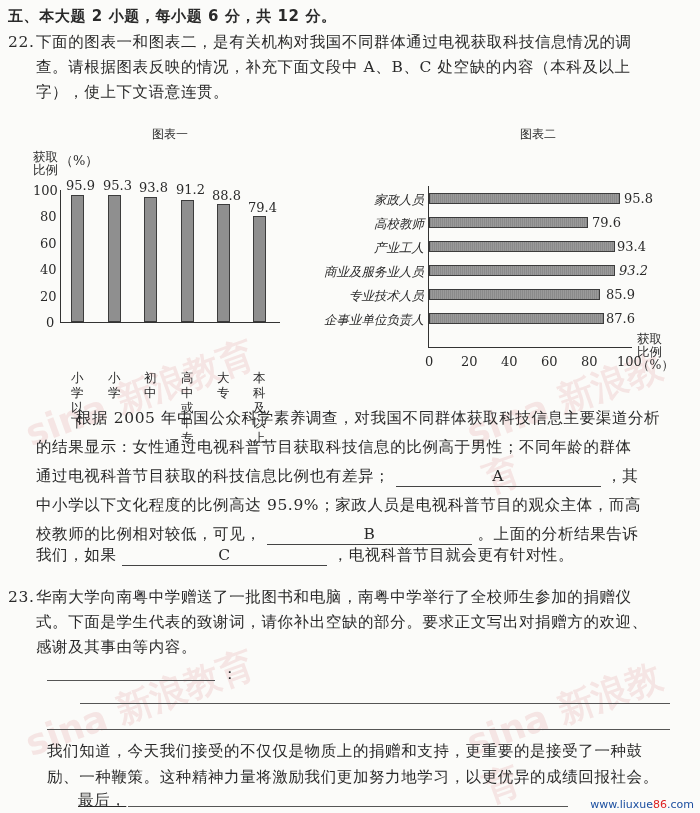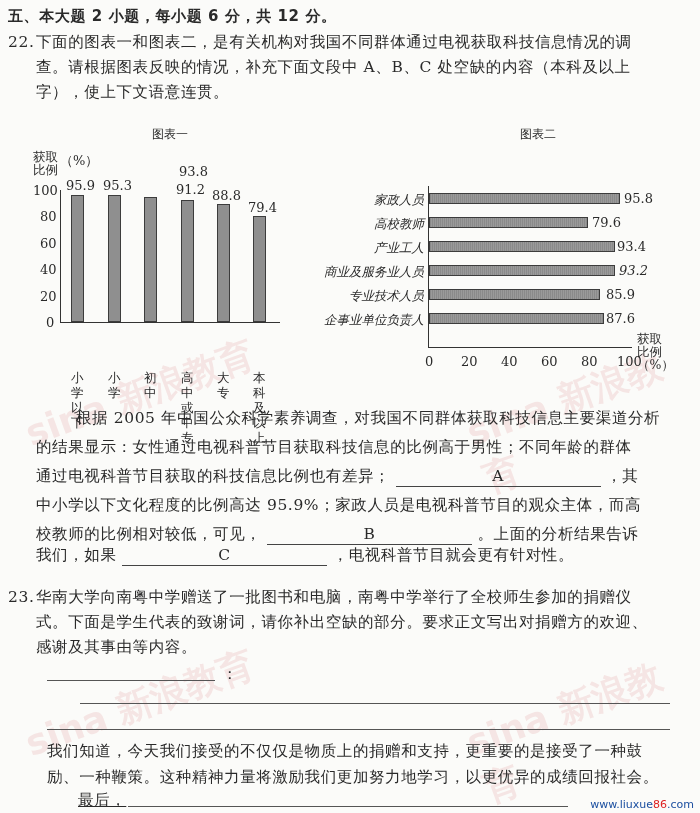--- a/index.html
+++ b/index.html
@@ -56,21 +56,21 @@
   <div class="tick" style="left:40px;top:236px;">60</div>
   <div class="tick" style="left:40px;top:262px;">40</div>
   <div class="tick" style="left:40px;top:289px;">20</div>
   <div class="tick" style="left:46px;top:315px;">0</div>
 
   <div class="bar" style="left:71px;top:195px;width:13px;height:127px;"></div>
   <div class="val" style="left:66px;top:178px;">95.9</div>
   <div class="bar" style="left:108px;top:195px;width:13px;height:127px;"></div>
   <div class="val" style="left:103px;top:178px;">95.3</div>
   <div class="bar" style="left:144px;top:197px;width:13px;height:125px;"></div>
-  <div class="val" style="left:139px;top:164px;margin-left:40px;">93.8</div>
+  <div class="val" style="left:139px;top:180px;">93.8</div>
   <div class="bar" style="left:181px;top:200px;width:13px;height:122px;"></div>
   <div class="val" style="left:176px;top:182px;">91.2</div>
   <div class="bar" style="left:217px;top:204px;width:13px;height:118px;"></div>
   <div class="val" style="left:212px;top:188px;">88.8</div>
   <div class="bar" style="left:253px;top:216px;width:13px;height:106px;"></div>
   <div class="val" style="left:248px;top:200px;">79.4</div>
 
   <div class="vlabel" style="left:71px;top:326px;">小学以下</div>
   <div class="vlabel" style="left:108px;top:326px;">小学</div>
   <div class="vlabel" style="left:144px;top:326px;">初中</div>

